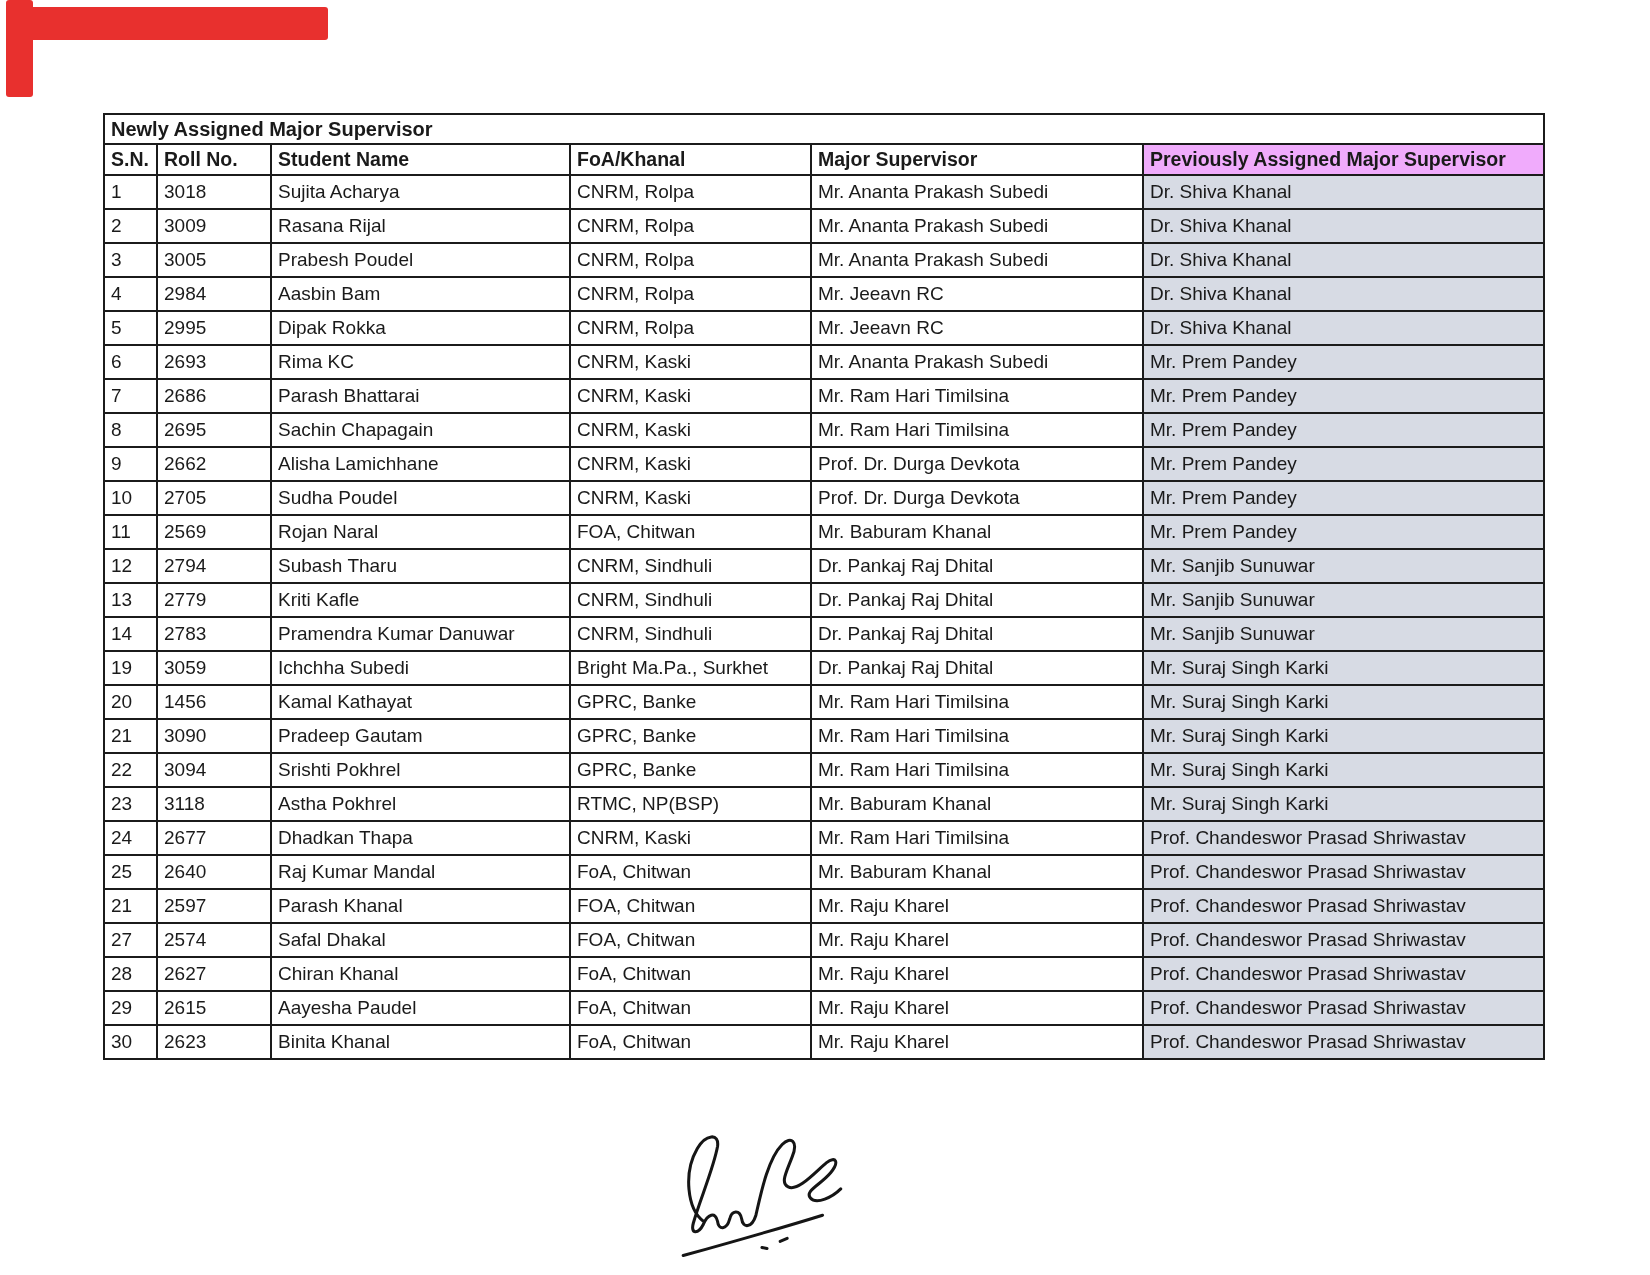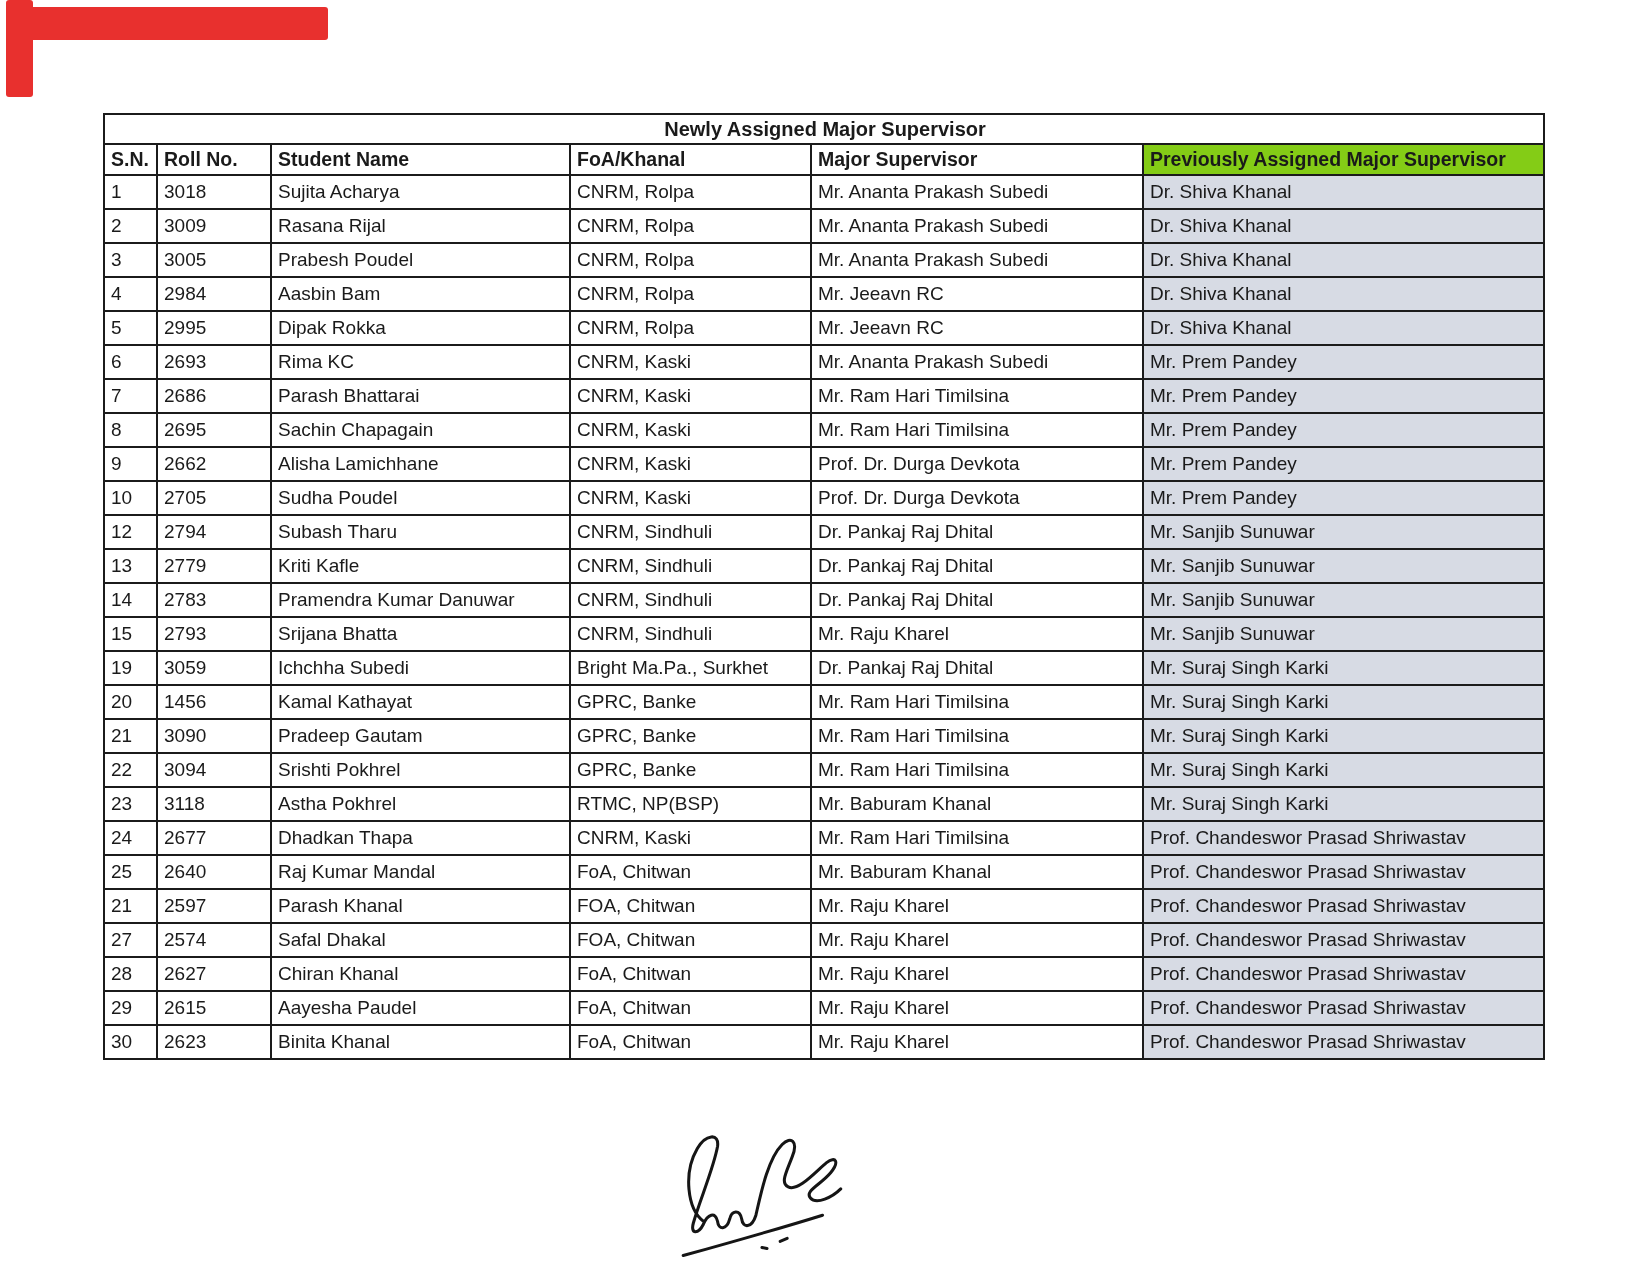--- a/index.html
+++ b/index.html
@@ -27,30 +27,30 @@
     vertical-align:middle;
     text-align:left;
     white-space:nowrap;
     overflow:hidden;
     height:32px;
     font-weight:normal;
     background:#ffffff;
   }
   .doc-table tr.title-row td{
     height:28px;
-    text-align:center;
+    text-align:left;
     font-weight:bold;
     font-size:20px;
   }
   .doc-table tr.header-row th{
     height:29px;
     font-weight:bold;
     font-size:19.5px;
   }
-  .doc-table .hl{background:#84cc16;}
+  .doc-table .hl{background:#f0abfc;}
 
   .signature{
     position:absolute;left:663px;top:1130px;width:207px;height:132px;
   }
 </style>
 </head>
 <body>
 
 <div class="red-mark v" style="background: rgb(232, 48, 46);"></div>
 <div class="red-mark h" style="background: rgb(232, 48, 46);"></div>
@@ -150,20 +150,28 @@
       </tr>
       <tr>
         <td>10</td>
         <td>2705</td>
         <td>Sudha Poudel</td>
         <td>CNRM, Kaski</td>
         <td>Prof. Dr. Durga Devkota</td>
         <td class="hl" style="background: rgb(215, 219, 228);">Mr. Prem Pandey</td>
       </tr>
       <tr>
+        <td>11</td>
+        <td>2569</td>
+        <td>Rojan Naral</td>
+        <td>FOA, Chitwan</td>
+        <td>Mr. Baburam Khanal</td>
+        <td class="hl" style="background: rgb(215, 219, 228);">Mr. Prem Pandey</td>
+      </tr>
+      <tr>
         <td>12</td>
         <td>2794</td>
         <td>Subash Tharu</td>
         <td>CNRM, Sindhuli</td>
         <td>Dr. Pankaj Raj Dhital</td>
         <td class="hl" style="background: rgb(215, 219, 228);">Mr. Sanjib Sunuwar</td>
       </tr>
       <tr>
         <td>13</td>
         <td>2779</td>
@@ -171,28 +179,20 @@
         <td>CNRM, Sindhuli</td>
         <td>Dr. Pankaj Raj Dhital</td>
         <td class="hl" style="background: rgb(215, 219, 228);">Mr. Sanjib Sunuwar</td>
       </tr>
       <tr>
         <td>14</td>
         <td>2783</td>
         <td>Pramendra Kumar Danuwar</td>
         <td>CNRM, Sindhuli</td>
         <td>Dr. Pankaj Raj Dhital</td>
-        <td class="hl" style="background: rgb(215, 219, 228);">Mr. Sanjib Sunuwar</td>
-      </tr>
-      <tr>
-        <td>15</td>
-        <td>2793</td>
-        <td>Srijana Bhatta</td>
-        <td>CNRM, Sindhuli</td>
-        <td>Mr. Raju Kharel</td>
         <td class="hl" style="background: rgb(215, 219, 228);">Mr. Sanjib Sunuwar</td>
       </tr>
       <tr>
         <td>19</td>
         <td>3059</td>
         <td>Ichchha Subedi</td>
         <td>Bright Ma.Pa., Surkhet</td>
         <td>Dr. Pankaj Raj Dhital</td>
         <td class="hl" style="background: rgb(215, 219, 228);">Mr. Suraj Singh Karki</td>
       </tr>

